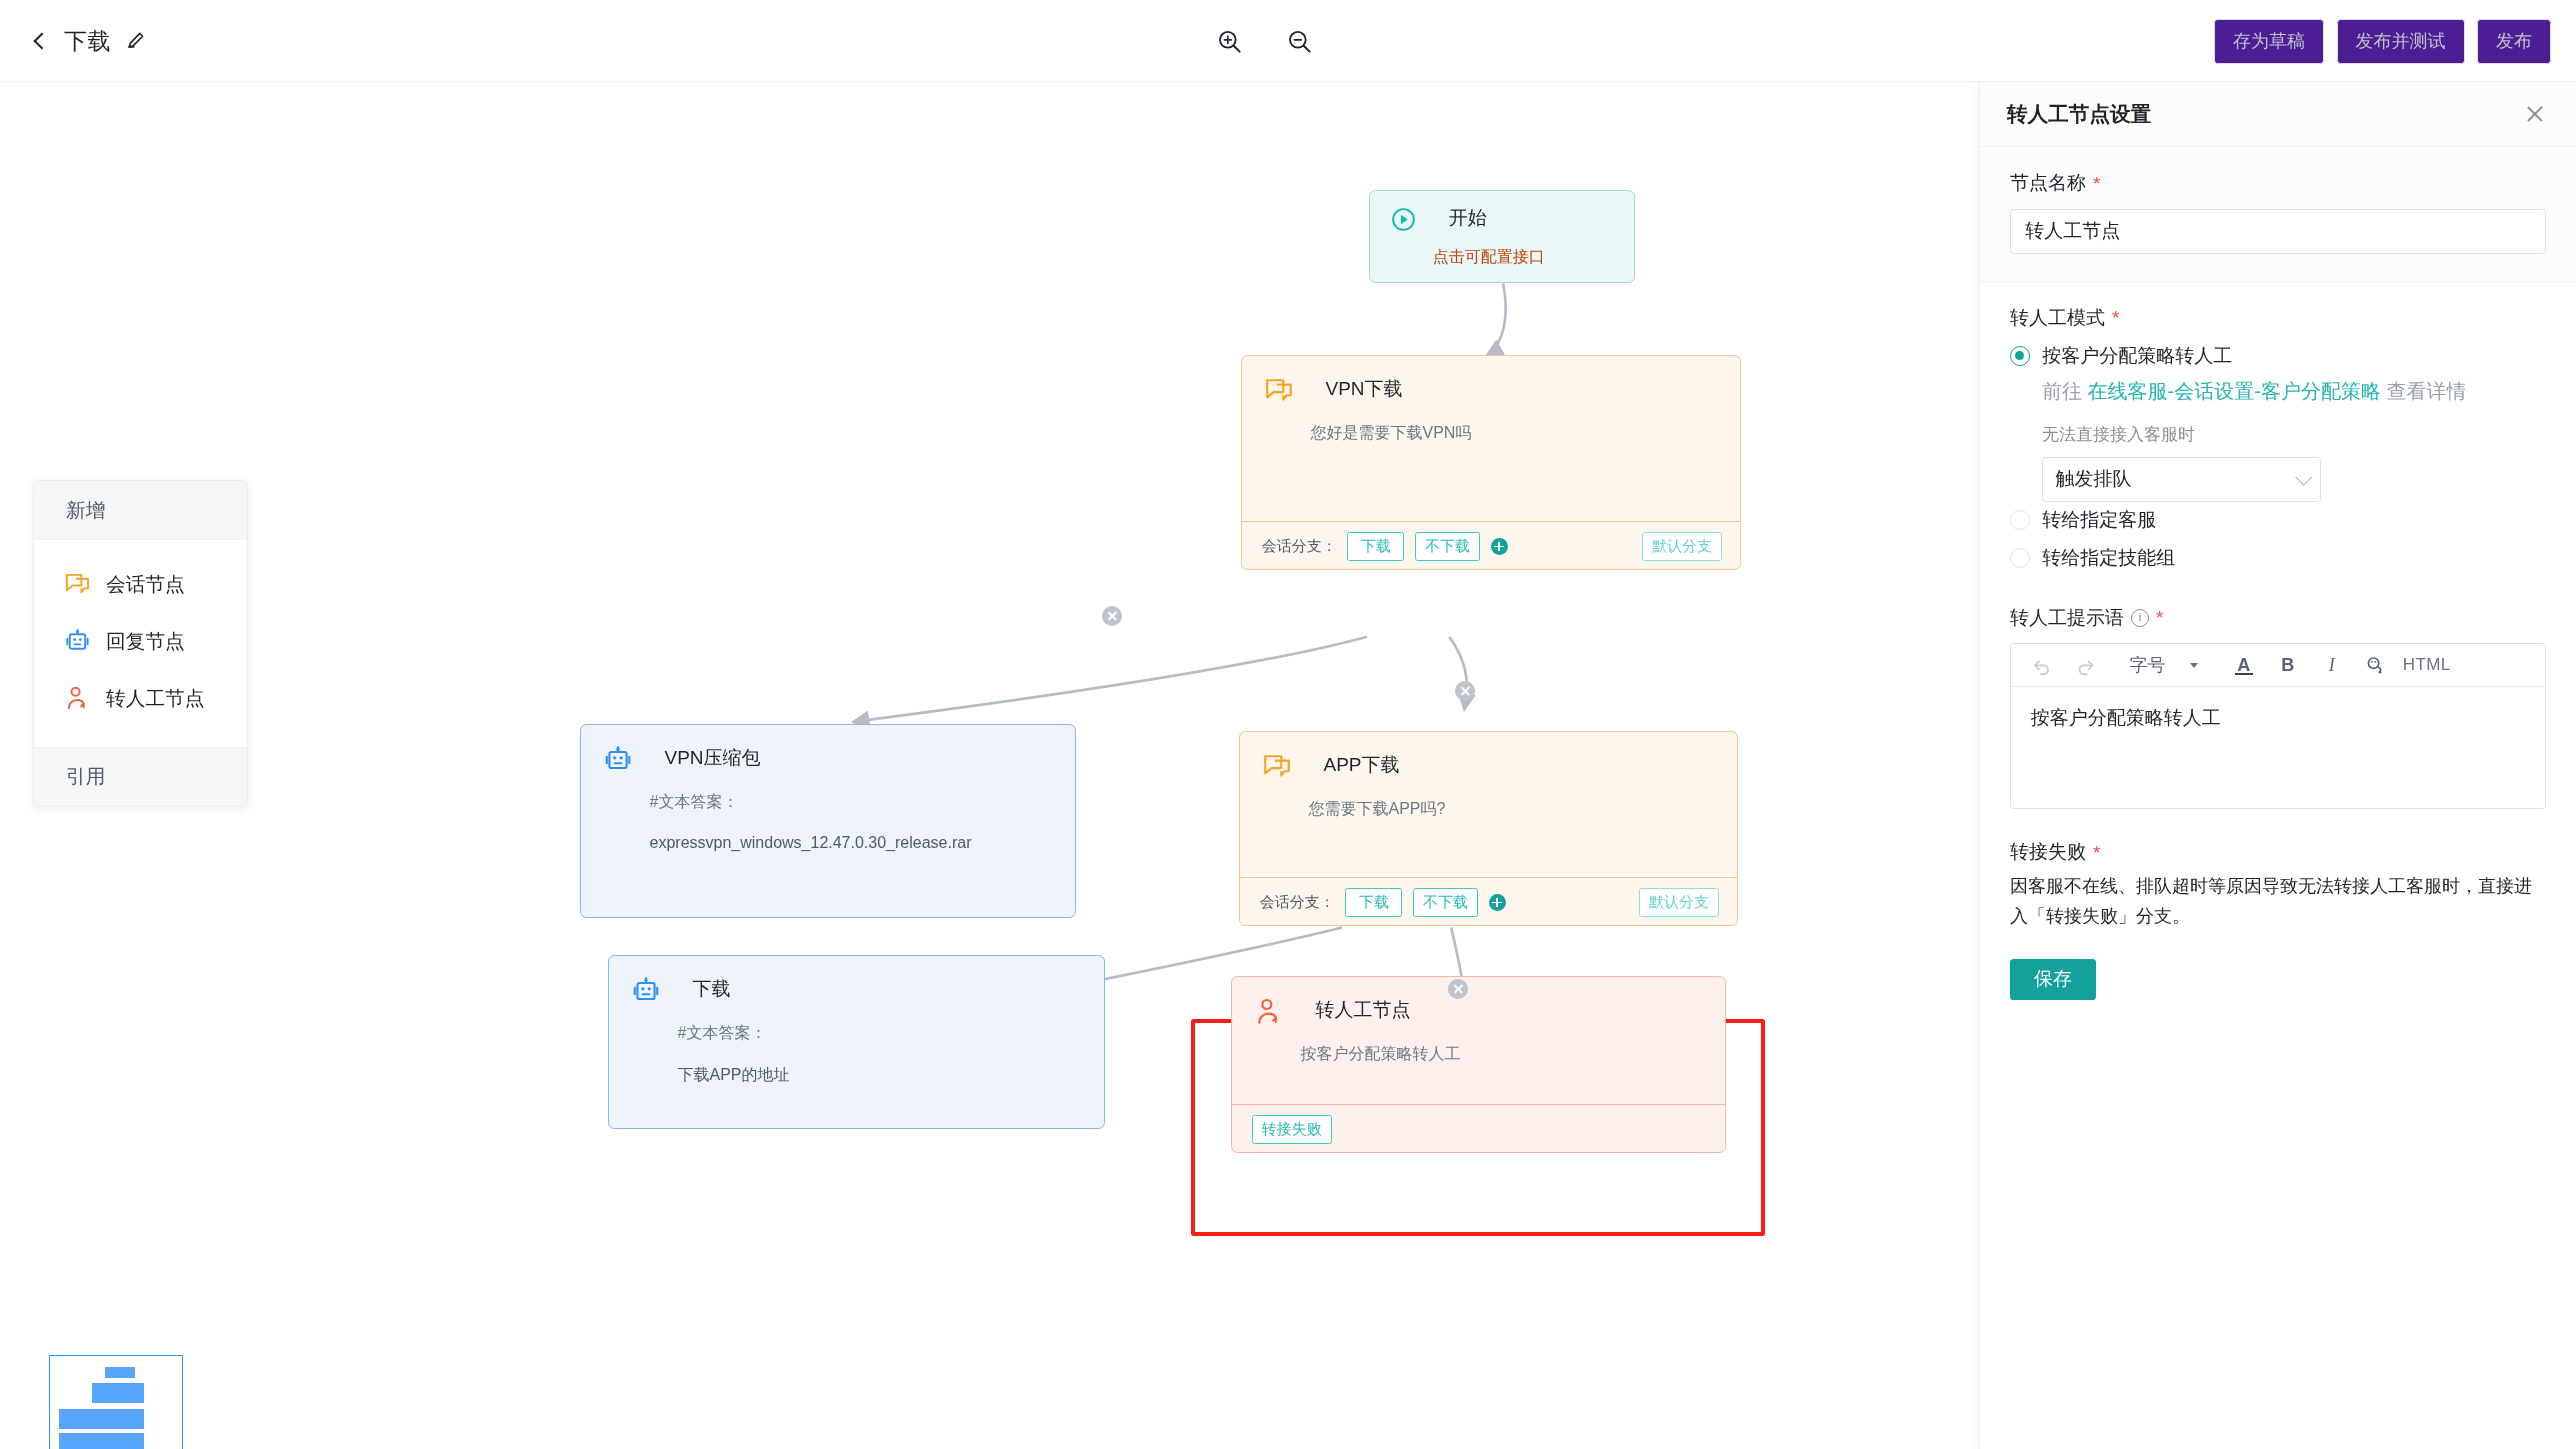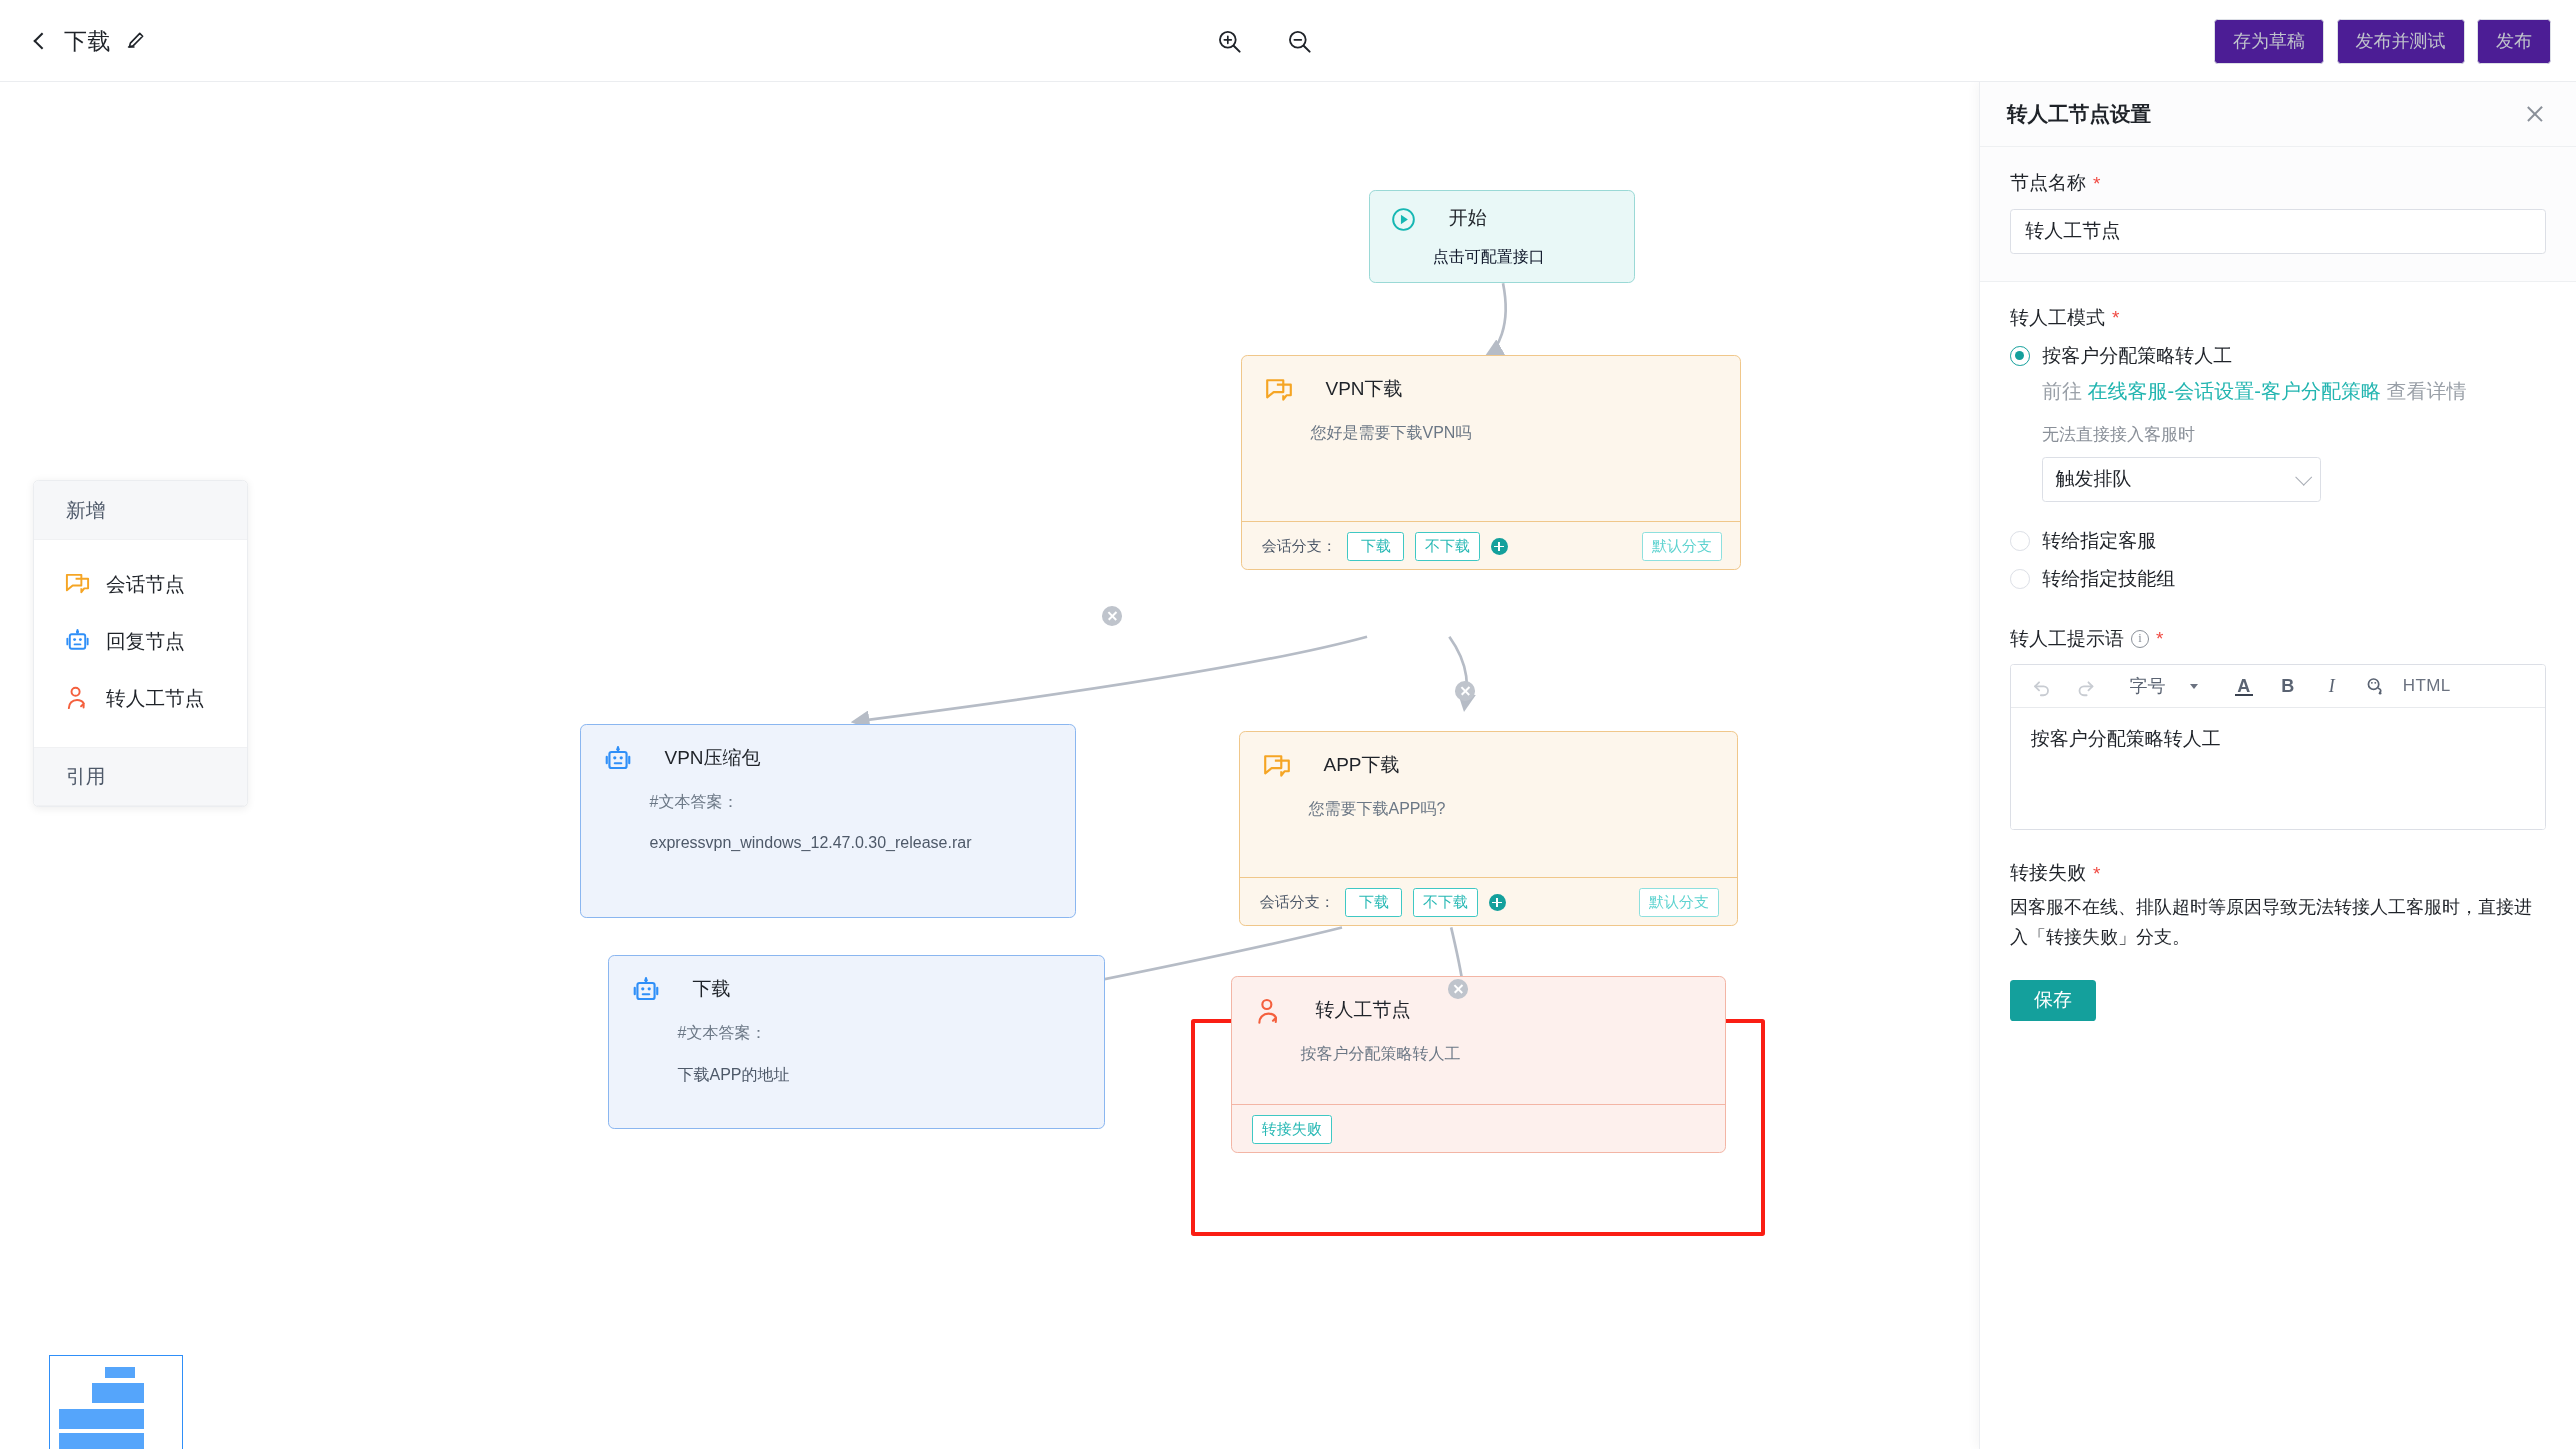--- a/index.html
+++ b/index.html
@@ -100,21 +100,21 @@
   .node-sub2 { font-size: 16px; color: #4e5969; margin: 19.7px 0 0 47px; }
 
   
   #node-start {
     left: 1369px; top: 108px; width: 266px; height: 93px;
     background: #e9f8f7; border: 0.9px solid #9ad9d6;
   }
   #node-start .node-body { padding: 13.4px 19.7px; }
   #node-start .node-title { font-size: 19px; color: #1f2329; line-height: 27px; }
   #node-start .node-ico { width: 27px; height: 27px; flex: 0 0 27px; }
-  #node-start .node-sub { margin: 10.7px 0 0 43px; color: #0f172a; }
+  #node-start .node-sub { margin: 10.7px 0 0 43px; color: #c2410c; }
 
   
   .node-conv { background: #fdf6ec; border: 0.9px solid #f0c78a; }
   .branch-row {
     border-top: 0.9px solid #f0c78a; height: 50px;
     display: flex; align-items: center; padding: 0 18px 0 19.7px; gap: 10.7px;
   }
   .branch-label { font-size: 15px; color: #4e5969; white-space: nowrap; }
   .chip {
     height: 29px; min-width: 57px; padding: 0 9px; border-radius: 2.7px;
@@ -205,21 +205,21 @@
     width: 9px; height: 9px; border-radius: 50%; background: #14a09c;
   }
   .radio-text { font-size: 19px; color: #1f2329; }
   .sub-indent { margin-left: 32px; }
   .hint-line { font-size: 20px; color: #9aa0a8; margin: 9px 0 18px 0; }
   .hint-link { color: #22b5b0; cursor: pointer; }
   .sub-label { font-size: 17px; color: #8a9099; margin-bottom: 10.7px; }
   .select {
     width: 279px; height: 45px; border: 0.9px solid #dcdfe6; border-radius: 3.6px;
     display: flex; align-items: center; padding: 0 12.5px; font-size: 19px;
-    color: #1f2329; background: #fff; cursor: pointer; margin-bottom: 26px;
+    color: #1f2329; background: #fff; cursor: pointer; margin-bottom: 5px;
   }
   .chev-down {
     margin-left: auto; width: 11.6px; height: 11.6px;
     border-right: 1.6px solid #a8adb5; border-bottom: 1.6px solid #a8adb5;
     transform: rotate(45deg) translateY(-2.7px);
   }
   .info-ico {
     width: 18px; height: 18px; border-radius: 50%; border: 1.3px solid #8a9099;
     color: #8a9099; font-size: 12.5px; line-height: 15px; text-align: center;
     font-family: "Liberation Serif", serif; cursor: pointer;

